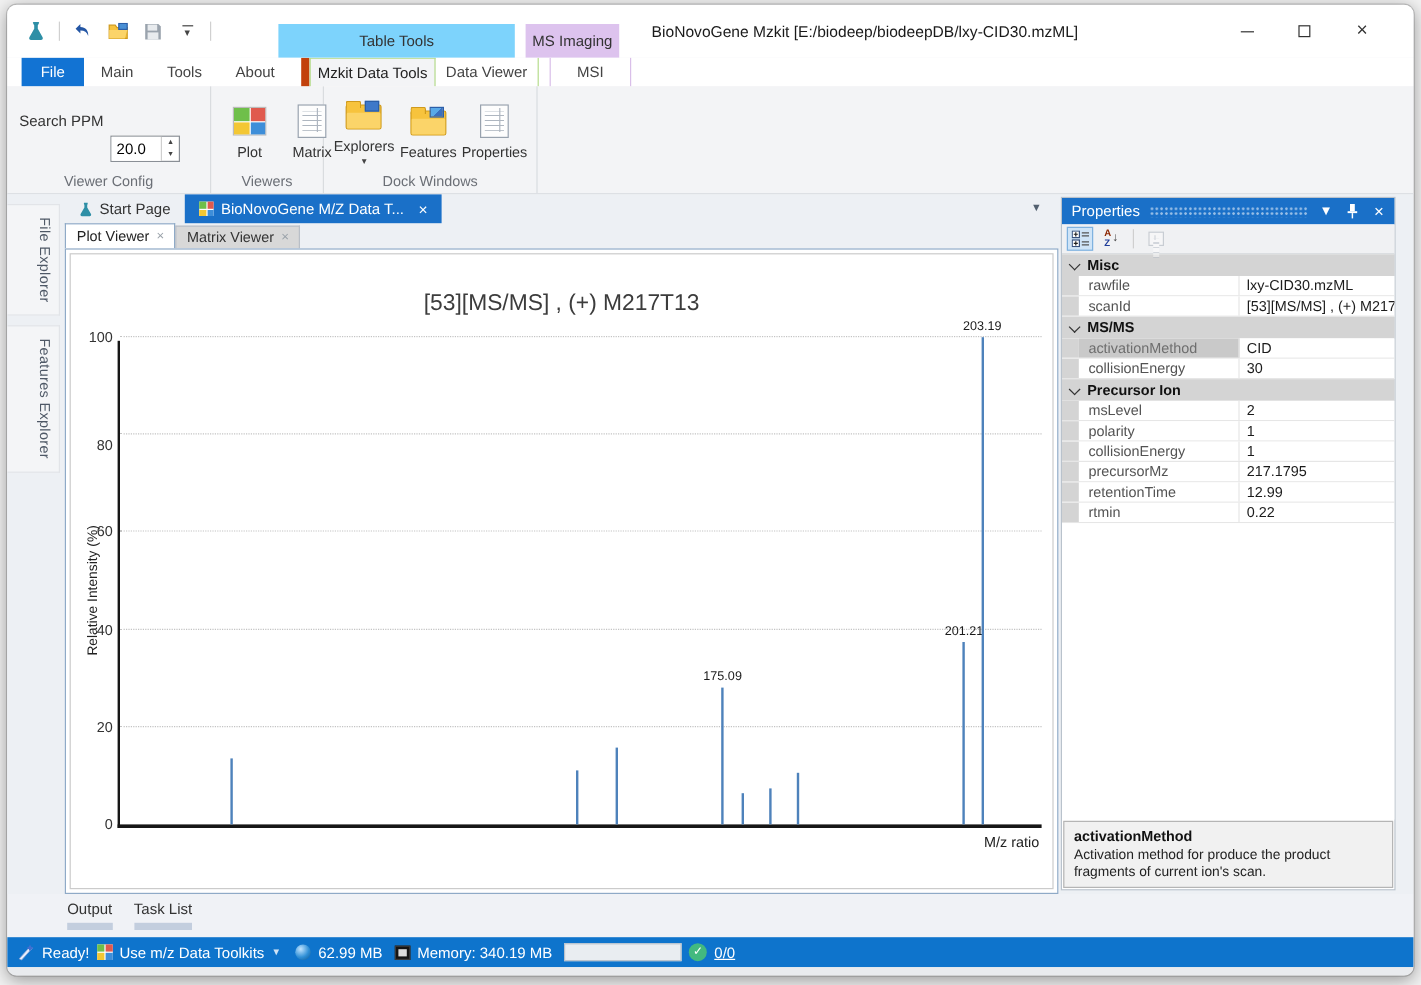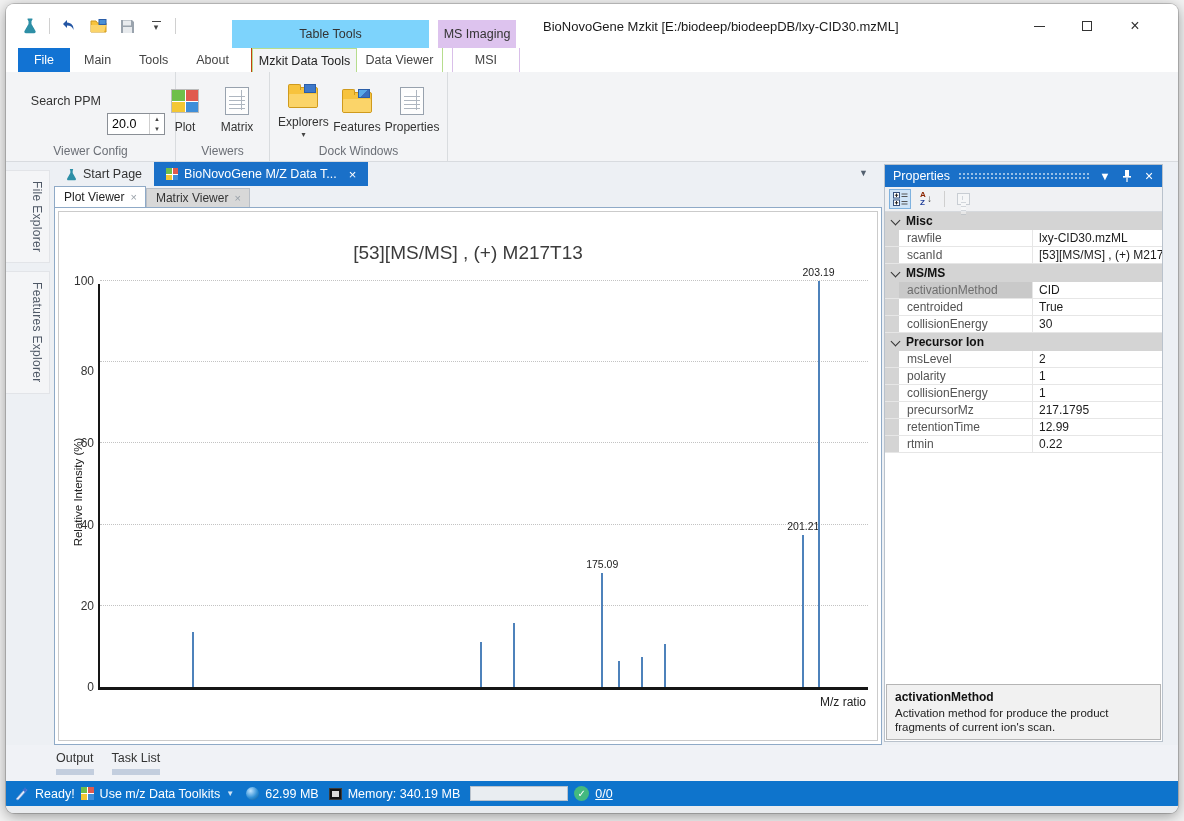--- a/index.html
+++ b/index.html
@@ -24,30 +24,30 @@
   .wc-btn { width:34px; height:30px; display:flex; align-items:center; justify-content:center; color:#333; }
   .glyph-min { width:11px; height:1px; background:#333; }
   .glyph-max { width:10px; height:10px; border:1px solid #333; }
   .glyph-close { font-size:16px; color:#333; line-height:1; }
 
   
   .tabrow { height:24px; background:#fff; display:flex; align-items:stretch; padding-left:12px; flex:none; }
   .rtab { display:flex; align-items:center; justify-content:center; font-size:12.5px; color:#444; cursor:default; }
   .rtab.file { width:52px; background:#1273d3; color:#fff; }
   .rtab.plain { padding:0 14px; }
-  .ctxtabs-green { display:flex; margin-left:8px; border-left:1px solid #c2410c; border-right:1px solid #b6dd8d; }
+  .ctxtabs-green { display:flex; margin-left:8px; border-left:7px solid #c2410c; border-right:1px solid #b6dd8d; }
   .ctxtabs-purple { display:flex; margin-left:9px; border-left:1px solid #d9bfe9; border-right:1px solid #d9bfe9; }
   .rtab.selected { background:#f3f4f6; border:1px solid #b6dd8d; border-bottom:none; color:#222; width:105px; }
   .rtab.green-plain { width:85px; }
   .rtab.msi { width:66px; }
 
   
   .ribbon { height:90px; background:#f3f4f6; border-bottom:1px solid #d8dbdf; display:flex; flex:none; }
   .rgroup { border-right:1px solid #d9dcdf; display:flex; flex-direction:column; }
-  .rgroup-body { flex:1; display:flex; align-items:center; justify-content:flex-end; gap:8px; padding:4px 10px 0; }
+  .rgroup-body { flex:1; display:flex; align-items:center; justify-content:flex-start; gap:8px; padding:4px 10px 0; }
   .rgroup-label { height:18px; text-align:center; font-size:12px; color:#6b6f76; line-height:16px; }
   .field-row { display:flex; align-items:center; gap:6px; margin-top:-18px; }
   .field-label { font-size:12.5px; color:#333; }
   .spinbox { display:flex; width:58px; height:22px; border:1px solid #8a8f96; background:#fff;margin-top:47px; }
   .spinbox input { flex:1; width:36px; border:none; outline:none; font-size:12.5px; padding-left:4px; font-family:inherit; }
   .spin-btns { width:15px; display:flex; flex-direction:column; border-left:1px solid #cfcfcf; }
   .spin-btns div { flex:1; font-size:6px; color:#444; display:flex; align-items:center; justify-content:center; }
   .rb-btn { display:flex; flex-direction:column; align-items:center; justify-content:flex-start; min-width:44px; padding:2px 4px; }
   .rb-btn .ic { width:32px; height:32px; display:flex; align-items:center; justify-content:center; }
   .rb-btn .lbl { font-size:12px; color:#333; margin-top:3px; white-space:nowrap; }
@@ -436,25 +436,20 @@
               <div class="cat-chev"></div>
               <div class="">MS/MS</div>
             </div>
             <div class="prow selected">
               <div class="indent"></div>
               <div class="pname">activationMethod</div>
               <div class="pval">CID</div>
             </div>
             <div class="prow">
               <div class="indent"></div>
-              <div class="pname">centroided</div>
-              <div class="pval">True</div>
-            </div>
-            <div class="prow">
-              <div class="indent"></div>
               <div class="pname">collisionEnergy</div>
               <div class="pval">30</div>
             </div>
             <div class="cat-row">
               <div class="cat-chev"></div>
               <div class="">Precursor Ion</div>
             </div>
             <div class="prow">
               <div class="indent"></div>
               <div class="pname">msLevel</div>

